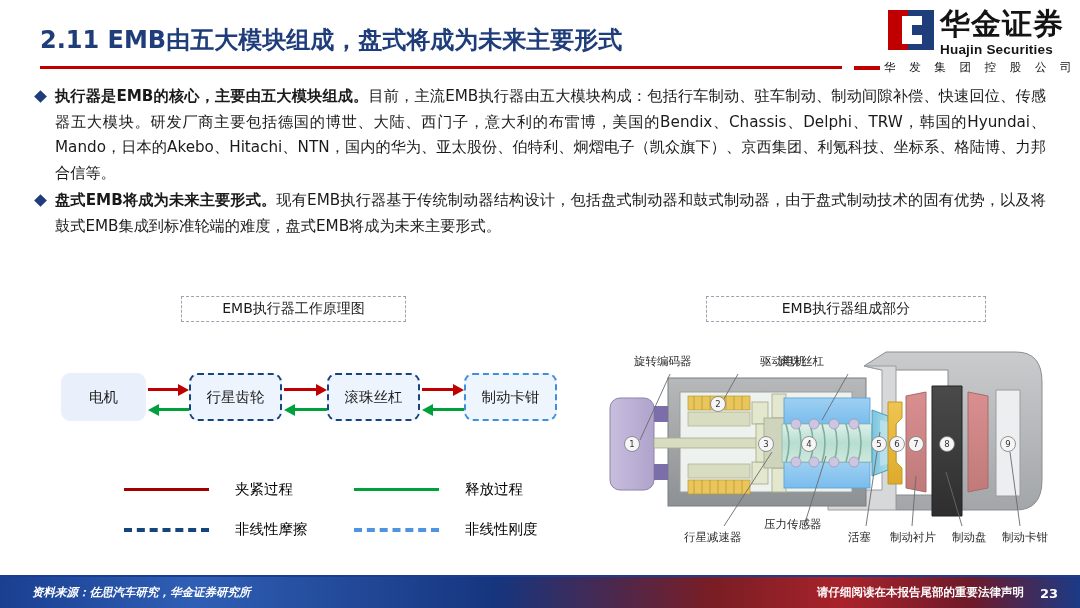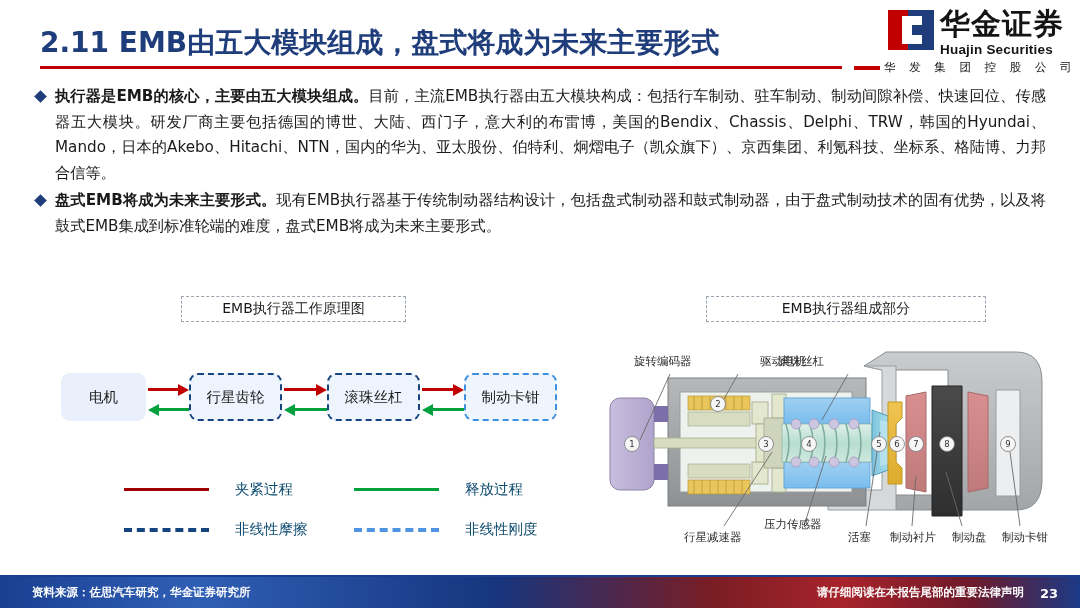--- a/index.html
+++ b/index.html
@@ -17,21 +17,21 @@
   .logo-cn { position:absolute; left:74px; top:0px; font-size:30px; font-weight:bold;
              color:#141414; letter-spacing:1px; line-height:32px; font-family:"DejaVu Sans", sans-serif;}
   .logo-en { position:absolute; left:74px; top:34px; font-size:13.5px; font-weight:bold;
              color:#141414; letter-spacing:0.2px; font-family:"Liberation Sans", sans-serif;}
   .logo-sub { position:absolute; left:18px; top:52px; font-size:11.5px; color:#141414;
               letter-spacing:5px; font-family:"DejaVu Sans", sans-serif; white-space:nowrap;}
   .logo-subline { position:absolute; left:-12px; top:58px; width:26px; height:4px; background:#c00000; }
 
   .title {
     position: absolute; left: 40px; top: 24px;
-    font-size: 28px; font-weight: bold; color: #1f3d7a;
+    font-size: 24px; font-weight: bold; color: #1f3d7a;
     font-family: "DejaVu Sans", sans-serif; letter-spacing: 0px;
     white-space: nowrap;
   }
   .title-rule {
     position: absolute; left: 40px; top: 66px; width: 802px; height: 3px;
     background: #c00000;
   }
 
   
   .body { position: absolute; left: 36px; top: 84px; width: 1010px; }
@@ -78,41 +78,41 @@
               border-bottom:6px solid transparent; }
   .red  .arr-line { background:#c00000; }
   .red  .arr-head { border-left:11px solid #c00000; }
   .grn  .arr-line { background:#00a03c; }
   .grn  .arr-head { border-right:11px solid #00a03c; }
 
   
   .legend { position:absolute; left:36px; top:472px; width:560px; height:72px; }
   .lg-item { position:absolute; display:flex; align-items:center; }
   .lg-swatch { width:85px; height:0; border-top-width:3px; border-top-style:solid; margin-right:26px; }
-  .lg-label { font-size:14.5px; color:#0c4a6e; font-family:"DejaVu Sans", sans-serif; white-space:nowrap; }
+  .lg-label { font-size:14.5px; color:#000000; font-family:"DejaVu Sans", sans-serif; white-space:nowrap; }
   .sw-red { border-top-color:#a10000; }
   .sw-grn { border-top-color:#00a03c; }
   .sw-dkd { border-top-width:4px; border-top-style:dashed; border-top-color:#16447f; }
   .sw-ltd { border-top-width:4px; border-top-style:dashed; border-top-color:#4f94e2; }
 
   
   .mech { position:absolute; left:596px; top:340px; width:452px; height:212px; }
   .mlabel {
     position:absolute; font-size:11.5px; color:#2b2b2b;
     font-family:"DejaVu Sans", sans-serif; white-space:nowrap;
   }
 
   
   .footer-bar {
     position:absolute; left:0; bottom:0; width:1080px; height:31px;
     background: linear-gradient(90deg,#1a3f91 0%, #2f5fb5 18%, #16357e 46%, #7a1d24 66%, #a8232b 78%, #6d1a2a 90%, #1b3a86 100%);
   }
   .footer-left {
     position:absolute; left:32px; bottom:8px; font-size:11.5px; color:#ffffff;
-    font-weight:bold; font-family:"DejaVu Sans", sans-serif; white-space:nowrap;
+    font-style:italic; font-weight:bold; font-family:"DejaVu Sans", sans-serif; white-space:nowrap;
   }
   .footer-right {
     position:absolute; right:56px; bottom:8px; font-size:11.5px; color:#ffffff;
     font-weight:bold; font-family:"DejaVu Sans", sans-serif; white-space:nowrap;
   }
   .footer-page {
     position:absolute; right:22px; bottom:7px; font-size:13px; color:#ffffff;
     font-weight:bold; font-family:"DejaVu Sans", sans-serif;
   }
   .footer-topline { position:absolute; left:0; bottom:31px; width:1080px; height:2px; background:#1a3f91; }

